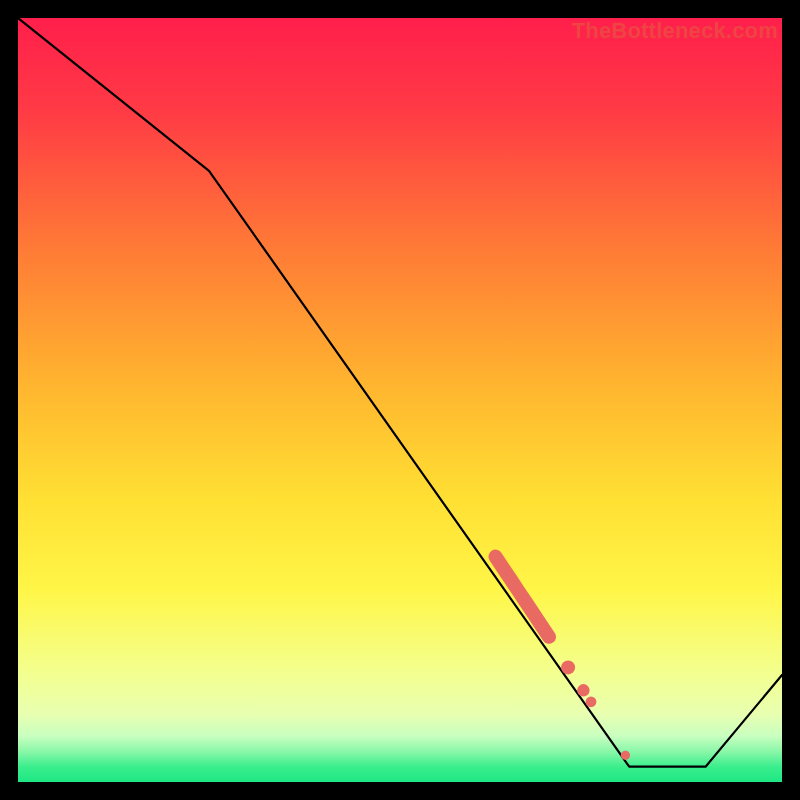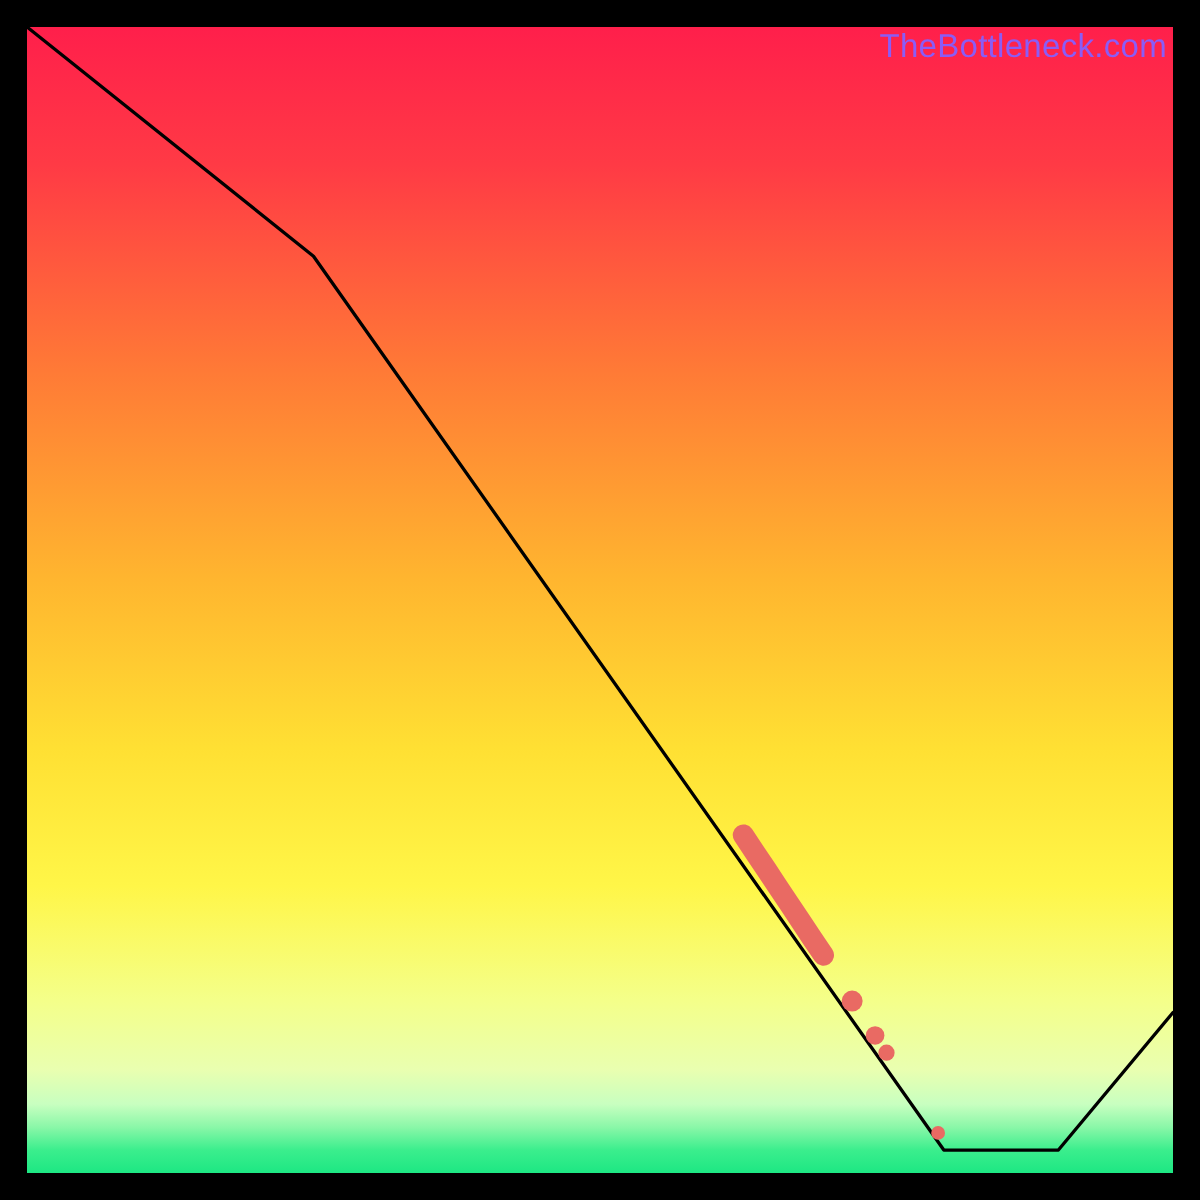--- a/index.html
+++ b/index.html
@@ -24,22 +24,22 @@
     top: 0;
     width: 764px;
     height: 764px;
   }
   .watermark {
     position: absolute;
     top: 0px;
     right: 4px;
     font-family: Arial, Helvetica, sans-serif;
     font-size: 22px;
-    font-weight: 400;
-    color: #8b5cf6;
+    font-weight: 700;
+    color: #ef4444;
     letter-spacing: 0.2px;
     user-select: none;
   }
   svg {
     display: block;
   }
 </style>
 </head>
 <body>
 

